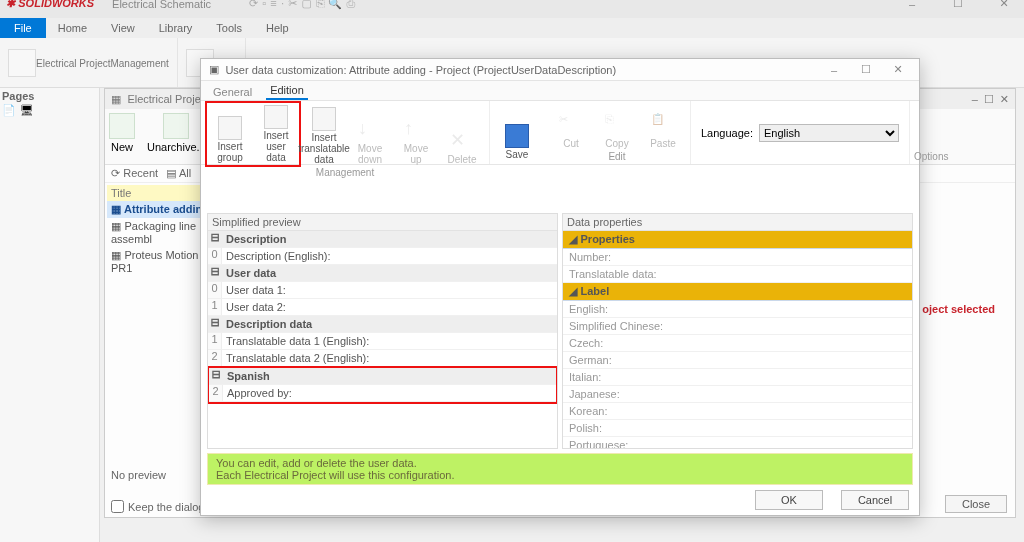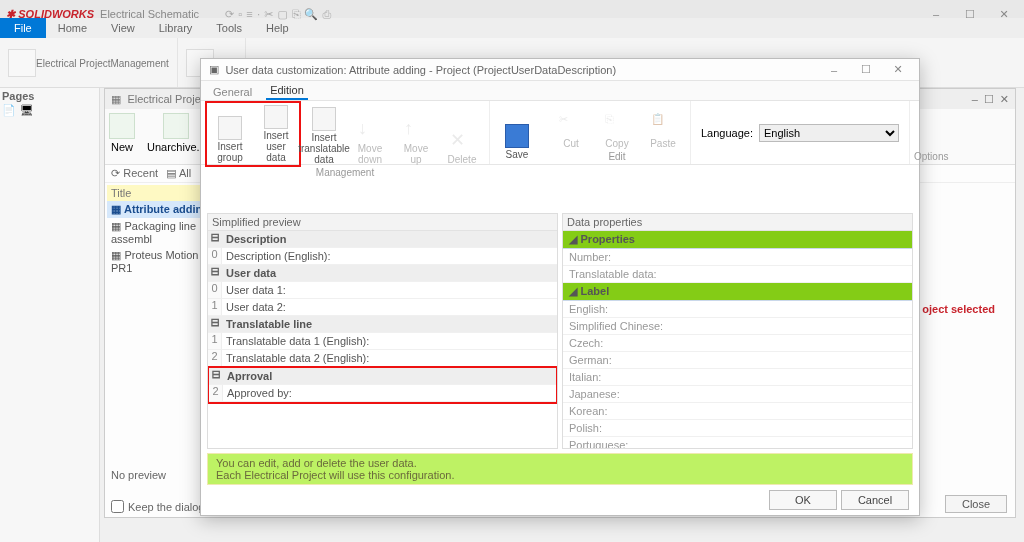--- a/index.html
+++ b/index.html
@@ -1,19 +1,19 @@
 <!DOCTYPE html>
 <html><head>
 <meta charset="utf-8">
 <style>
 * { box-sizing: border-box; margin: 0; padding: 0; font-family: "Segoe UI", Tahoma, sans-serif; font-size: 11px; }
 html, body { width: 1024px; height: 542px; background: #f2f2f2; overflow: hidden; }
 
 
-.app-titlebar { height: 18px; background: #e8e8e8; display: flex; align-items: flex-start; padding: 8px 6px; gap: 6px; color: #999; }
+.app-titlebar { height: 18px; background: #e8e8e8; display: flex; align-items: flex-end; padding: 8px 6px; gap: 18px; color: #999; }
 .app-titlebar .brand { color: #c8232c; font-weight: bold; font-style: italic; }
 .app-titlebar .sub { color: #888; }
 .app-titlebar .spacer { flex: 1; }
 .app-titlebar .win-btn { width: 28px; text-align: center; color: #888; }
 .app-titlebar .qat { display: flex; gap: 4px; margin-left: 20px; }
 .app-titlebar .qat span { color: #aaa; }
 
 
 .menubar { height: 20px; display: flex; align-items: center; background: #eee; }
 .file-tab { background: #0078d7; color: #fff; padding: 2px 14px; height: 20px; line-height: 16px; }
@@ -80,27 +80,27 @@
 
 .preview-list { flex: 1; overflow: auto; }
 .prow { display: flex; border-bottom: 1px solid #f0f0f0; }
 .prow .idx { width: 14px; text-align: center; color: #888; background: #fafafa; border-right: 1px solid #eee; }
 .prow .txt { flex: 1; padding: 2px 4px; color: #555; }
 .prow.section { background: #eeeeee; font-weight: bold; }
 .prow.section .exp { width: 14px; text-align: center; color: #666; }
 .highlight-box { border: 2px solid #e11; margin: -1px; }
 
 .props { flex: 1; overflow: auto; }
-.psec { background: #84cc16; padding: 2px 6px; font-weight: bold; color: #555; border-bottom: 1px solid #cad8ea; }
+.psec { background: #eab308; padding: 2px 6px; font-weight: bold; color: #555; border-bottom: 1px solid #cad8ea; }
 .pfld { display: flex; border-bottom: 1px solid #f0f0f0; }
 .pfld .k { width: 150px; padding: 2px 6px; color: #999; }
 .pfld .v { flex: 1; padding: 2px 4px; color: #888; }
 
 .dlg-hint { background: #bef264; border: 1px solid #efe9b0; color: #6a6a3c; padding: 3px 8px; margin: 0 6px; font-size: 10px; line-height: 12px; }
-.dlg-foot { height: 30px; display: flex; justify-content: flex-end; align-items: center; gap: 4px; padding: 0 10px; }
+.dlg-foot { height: 30px; display: flex; justify-content: flex-end; align-items: center; gap: 18px; padding: 0 10px; }
 .dlg-foot .btn { width: 68px; height: 20px; border: 1px solid #bbb; background: #f7f7f7; text-align: center; line-height: 18px; color: #444; }
 </style>
 </head>
 <body>
 
 <div class="app-titlebar">
   <span class="brand"><span style="color:#c8232c;">✱</span> <span>SOLIDWORKS</span></span>
   <span class="sub">Electrical Schematic</span>
   <div class="qat">
     <span>⟳</span>
@@ -300,35 +300,35 @@
                   <span class="txt">User data 1:</span>
                 </div>
                 <div class="prow">
                   <span class="idx">1</span>
                   <span class="txt">User data 2:</span>
                 </div>
               </div>
               <div>
                 <div class="prow section">
                   <span class="exp">⊟</span>
-                  <span class="txt">Translatable line</span>
+                  <span class="txt">Description data</span>
                 </div>
                 <div class="prow">
                   <span class="idx">1</span>
                   <span class="txt">Translatable data 1 (English):</span>
                 </div>
                 <div class="prow">
                   <span class="idx">2</span>
                   <span class="txt">Translatable data 2 (English):</span>
                 </div>
               </div>
               <div class="highlight-box">
                 <div class="prow section">
                   <span class="exp">⊟</span>
-                  <span class="txt">Aprroval</span>
+                  <span class="txt">Spanish</span>
                 </div>
                 <div class="prow">
                   <span class="idx">2</span>
                   <span class="txt">Approved by:</span>
                 </div>
               </div>
             </div>
         </div>
 
         <div class="col">

